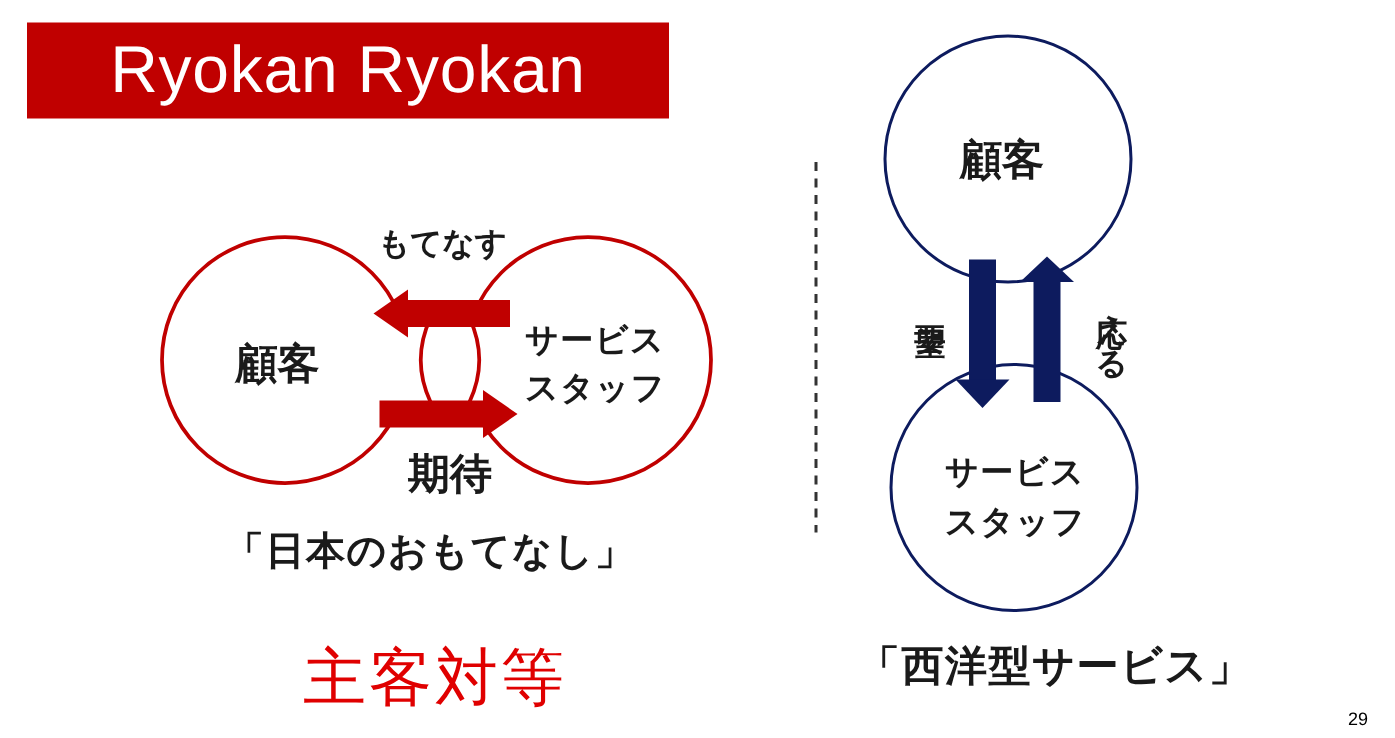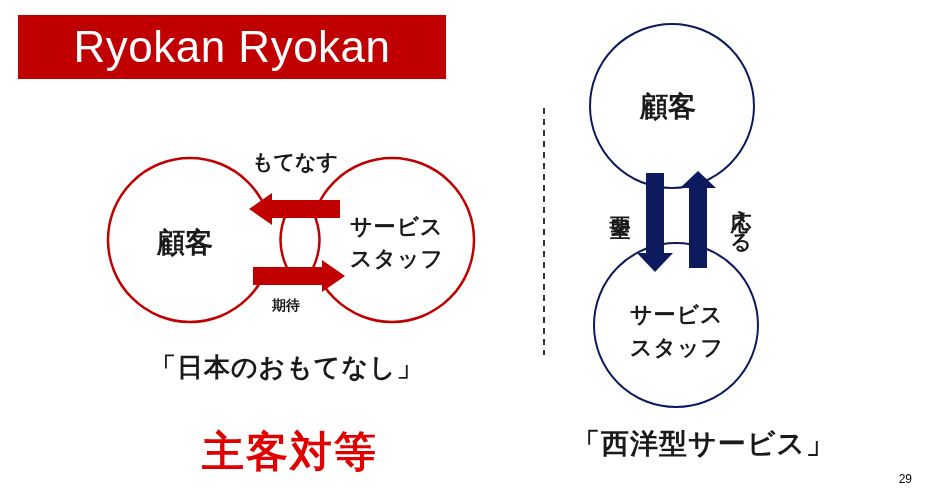--- a/index.html
+++ b/index.html
@@ -6,21 +6,21 @@
   body { width:930px; height:492px; background:#ffffff; position:relative; overflow:hidden;
          font-family:"DejaVu Sans", "Liberation Sans", sans-serif; }
   .title-box { position:absolute; left:18px; top:15px; width:428px; height:64px; background:#c00000; }
   .title-text { position:absolute; left:0; top:0; width:100%; height:100%; color:#fff;
          font-family:"Liberation Sans", "DejaVu Sans", sans-serif; font-size:44px; line-height:64px;
          text-align:center; letter-spacing:0.5px; }
   .lbl { position:absolute; color:#1a1a1a; font-weight:bold; white-space:nowrap; }
   svg { position:absolute; left:0; top:0; }
   .page-num { position:absolute; right:18px; bottom:6px; font-size:12px; color:#000000;
          font-family:"Liberation Sans", sans-serif; }
-  .red-big { position:absolute; color:#e00000; font-weight:bold; font-size:42px; letter-spacing:2px; }
+  .red-big { position:absolute; color:#e00000; font-weight:normal; font-size:42px; letter-spacing:2px; }
 </style>
 </head>
 <body>
 
 <div class="title-box">
   <div class="title-text">Ryokan Ryokan</div>
 </div>
 
 <svg width="930" height="492">
 
@@ -54,21 +54,21 @@
   <g>
     <rect x="689" y="186" width="18" height="82" fill="#0d1b5e"></rect>
     <polygon points="680,188 716,188 698,171" fill="#0d1b5e"></polygon>
   </g>
 </svg>
 
 <div class="lbl" style="left:157px;top:224px;font-size:28px;">顧客</div>
 <div class="lbl" style="left:350px;top:212px;font-size:22px;letter-spacing:1px;">サービス</div>
 <div class="lbl" style="left:350px;top:244px;font-size:22px;letter-spacing:1px;">スタッフ</div>
 <div class="lbl" style="left:252px;top:148px;font-size:21px;">もてなす</div>
-<div class="lbl" style="left:272px;top:297px;font-size:14px;text-align:center;">期待</div>
+<div class="lbl" style="left:272px;top:297px;font-size:28px;text-align:center;">期待</div>
 <div class="lbl" style="left:150px;top:350px;font-size:26px;letter-spacing:1px;">「日本のおもてなし」</div>
 
 <div class="red-big" style="left:202px;top:424px;">主客対等</div>
 
 <div class="lbl" style="left:640px;top:88px;font-size:28px;">顧客</div>
 <div class="lbl" style="left:630px;top:300px;font-size:22px;letter-spacing:1px;">サービス</div>
 <div class="lbl" style="left:630px;top:333px;font-size:22px;letter-spacing:1px;">スタッフ</div>
 <div class="lbl" style="left:606px;top:200px;font-size:21px;writing-mode:vertical-rl;">要望</div>
 <div class="lbl" style="left:727px;top:194px;font-size:21px;writing-mode:vertical-rl;">応える</div>
 <div class="lbl" style="left:572px;top:425px;font-size:28px;letter-spacing:1px;">「西洋型サービス」</div>

